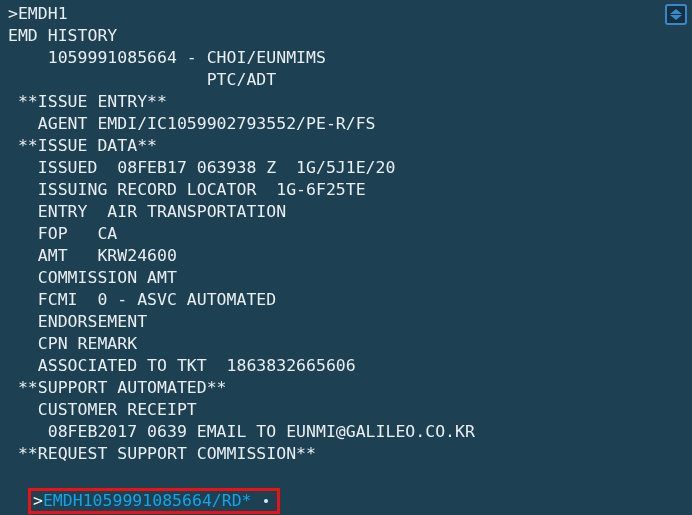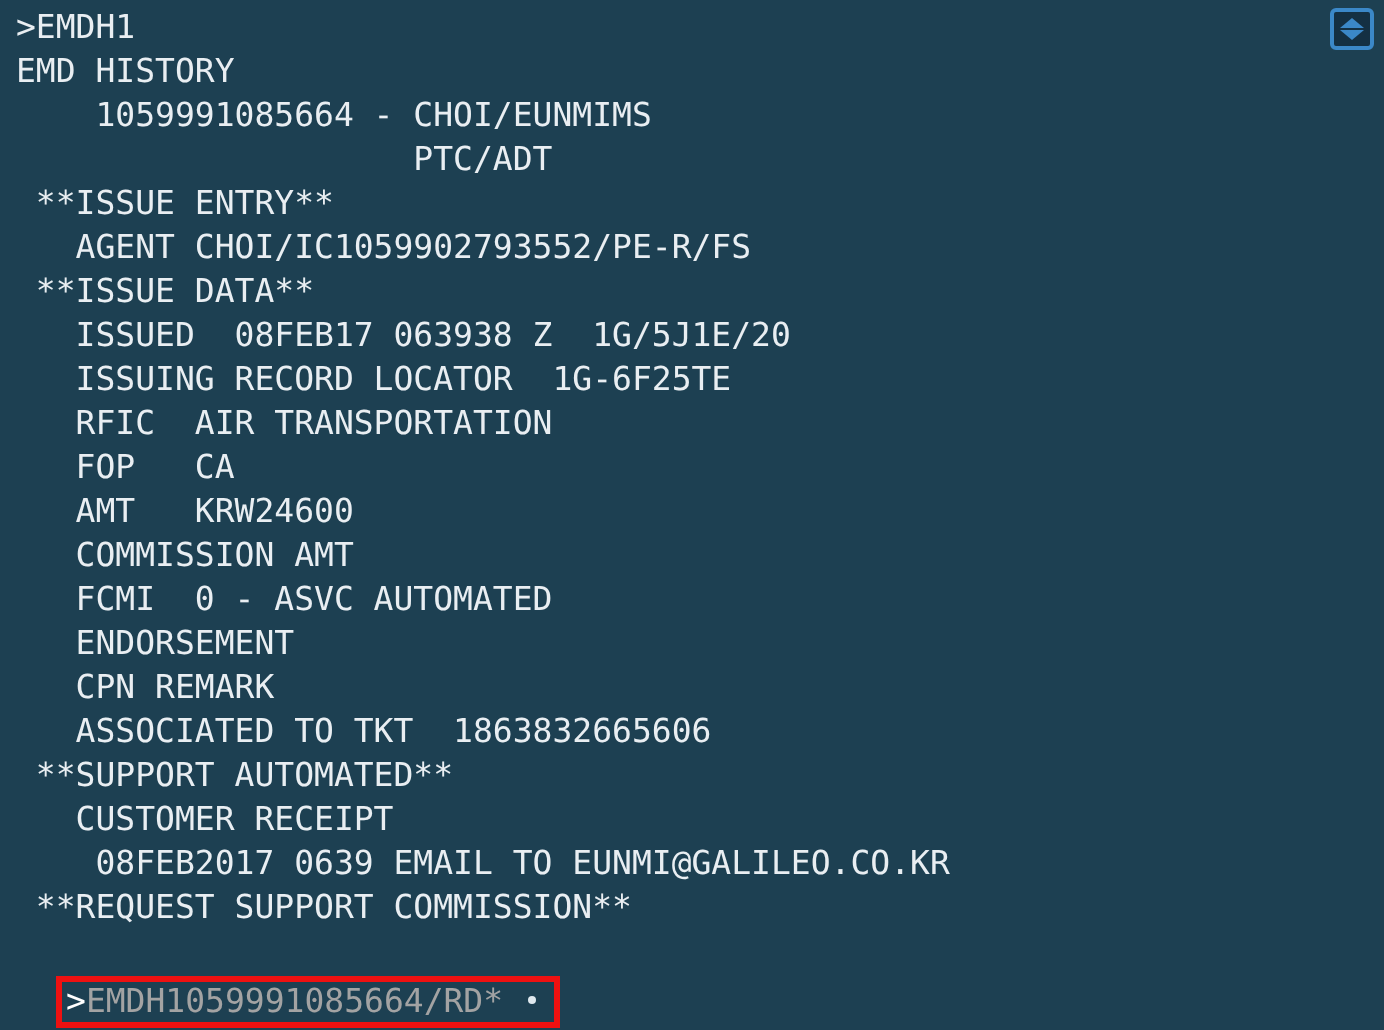--- a/index.html
+++ b/index.html
@@ -53,21 +53,21 @@
     line-height: 24px;
     white-space: pre;
     font-size: 16.5px;
     font-family: "DejaVu Sans Mono", "Liberation Mono", monospace;
     padding-left: 33px;
   }
   .prompt-caret {
     color: #ffffff;
   }
   .green-text {
-    color: #a3a3a3;
+    color: #0ea5e9;
   }
   .cursor-dot {
     display: inline-block;
     width: 4px;
     height: 4px;
     background: #dfe8ee;
     border-radius: 50%;
     vertical-align: middle;
     margin-left: 12px;
     margin-bottom: 2px;
@@ -107,25 +107,25 @@
 <body>
 
 <div id="terminal-window">
 
   <div id="terminal-output">
     <span class="term-line">&gt;EMDH1</span>
     <span class="term-line">EMD HISTORY</span>
     <span class="term-line">    1059991085664 - CHOI/EUNMIMS</span>
     <span class="term-line">                    PTC/ADT</span>
     <span class="term-line"> **ISSUE ENTRY**</span>
-    <span class="term-line">   AGENT CHOI/IC1059902793552/PE-R/FS</span>
+    <span class="term-line">   AGENT EMDI/IC1059902793552/PE-R/FS</span>
     <span class="term-line"> **ISSUE DATA**</span>
     <span class="term-line">   ISSUED  08FEB17 063938 Z  1G/5J1E/20</span>
     <span class="term-line">   ISSUING RECORD LOCATOR  1G-6F25TE</span>
-    <span class="term-line">   RFIC  AIR TRANSPORTATION</span>
+    <span class="term-line">   ENTRY  AIR TRANSPORTATION</span>
     <span class="term-line">   FOP   CA</span>
     <span class="term-line">   AMT   KRW24600</span>
     <span class="term-line">   COMMISSION AMT</span>
     <span class="term-line">   FCMI  0 - ASVC AUTOMATED</span>
     <span class="term-line">   ENDORSEMENT</span>
     <span class="term-line">   CPN REMARK</span>
     <span class="term-line">   ASSOCIATED TO TKT  1863832665606</span>
     <span class="term-line"> **SUPPORT AUTOMATED**</span>
     <span class="term-line">   CUSTOMER RECEIPT</span>
     <span class="term-line">    08FEB2017 0639 EMAIL TO EUNMI@GALILEO.CO.KR</span>

